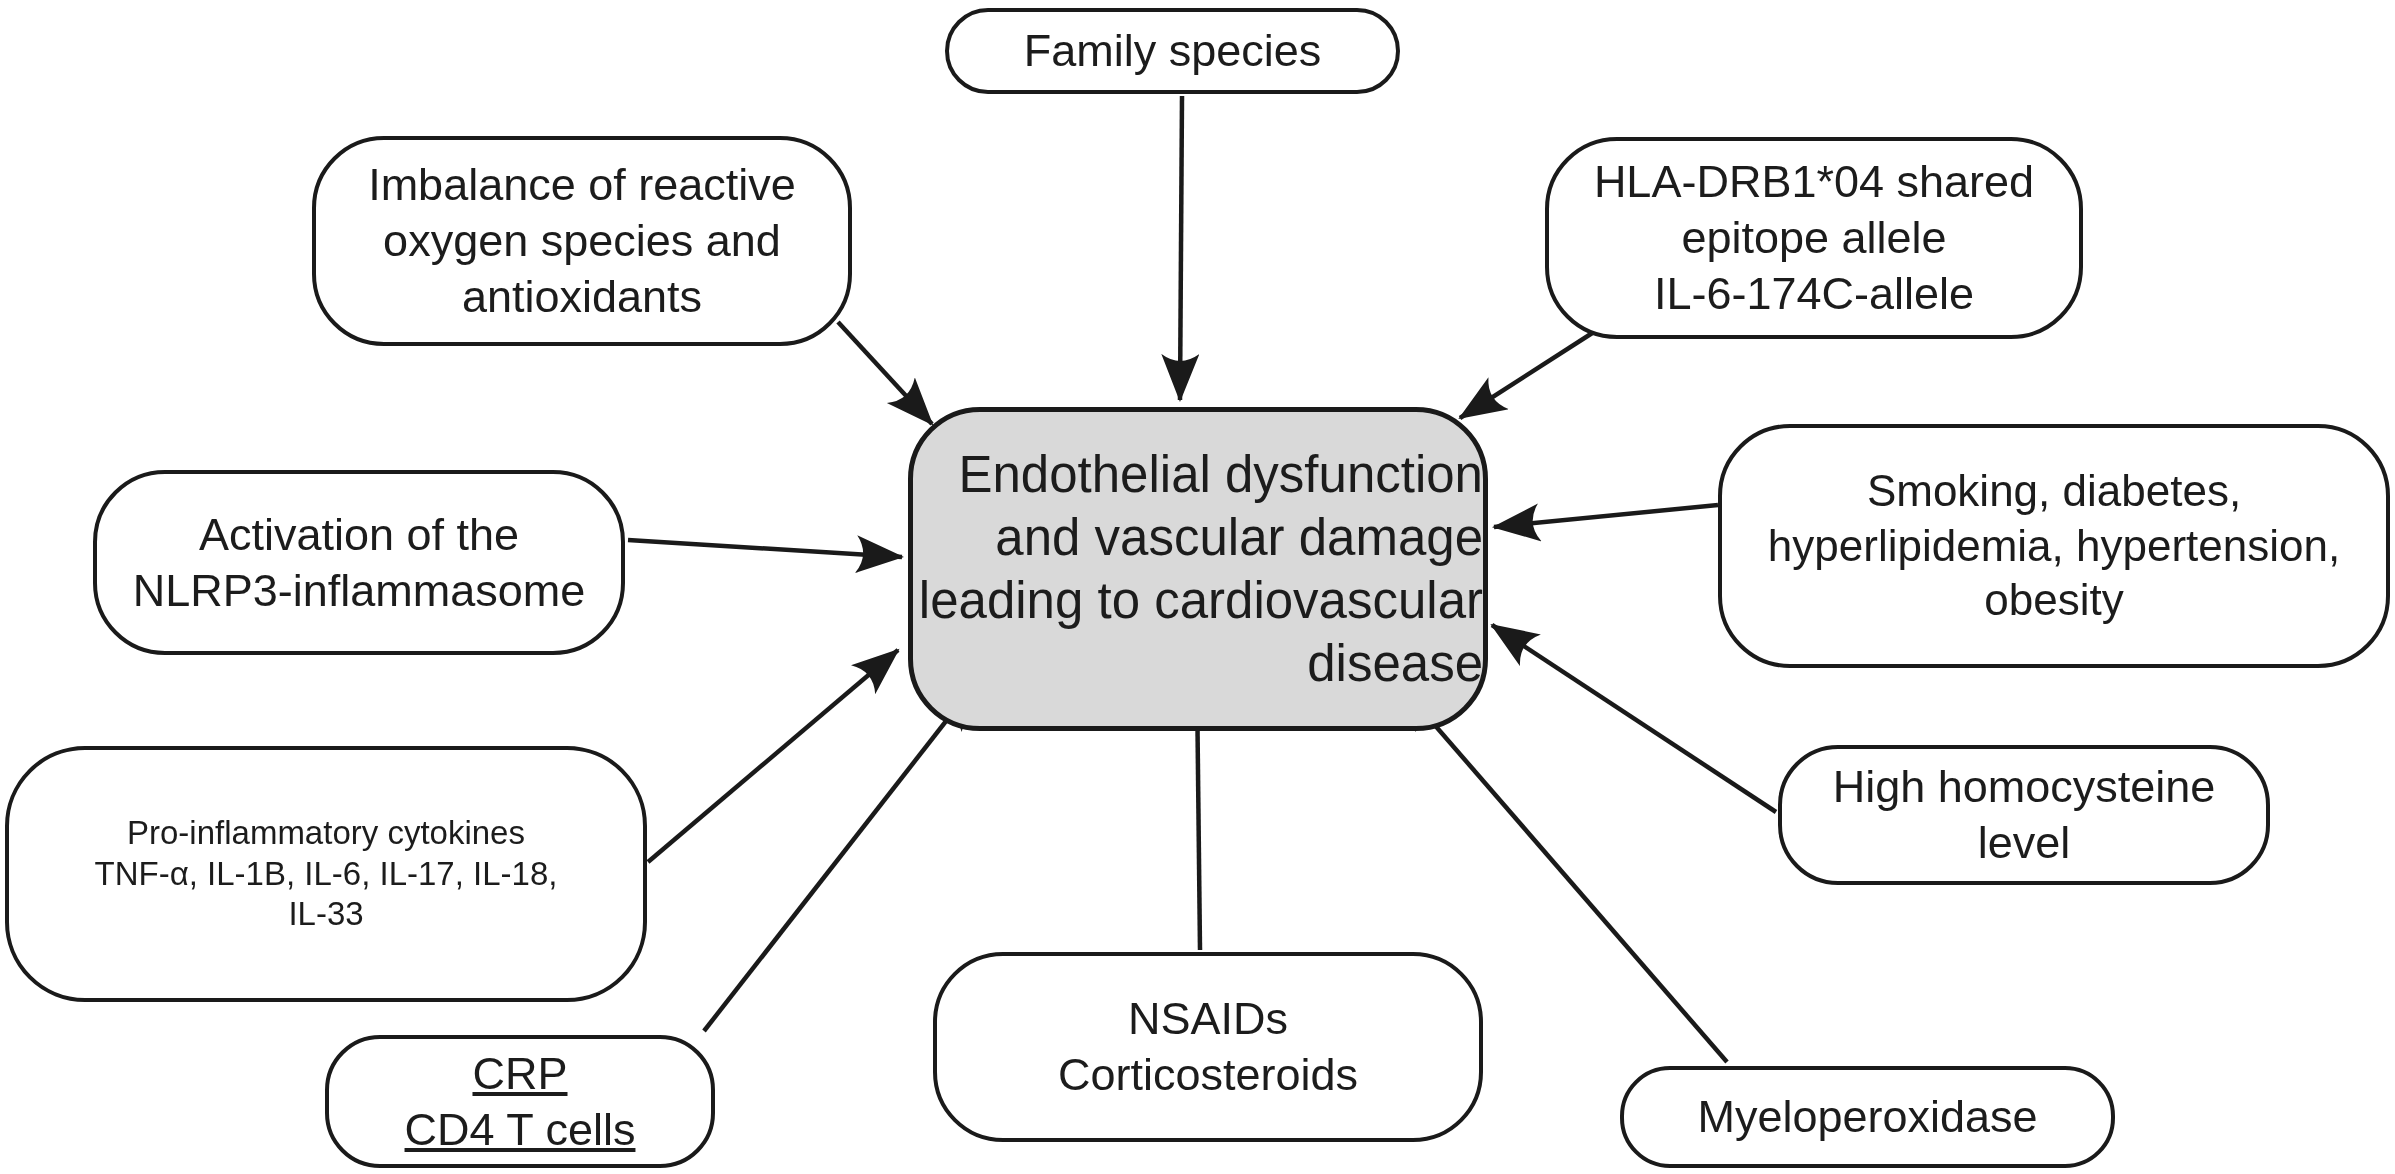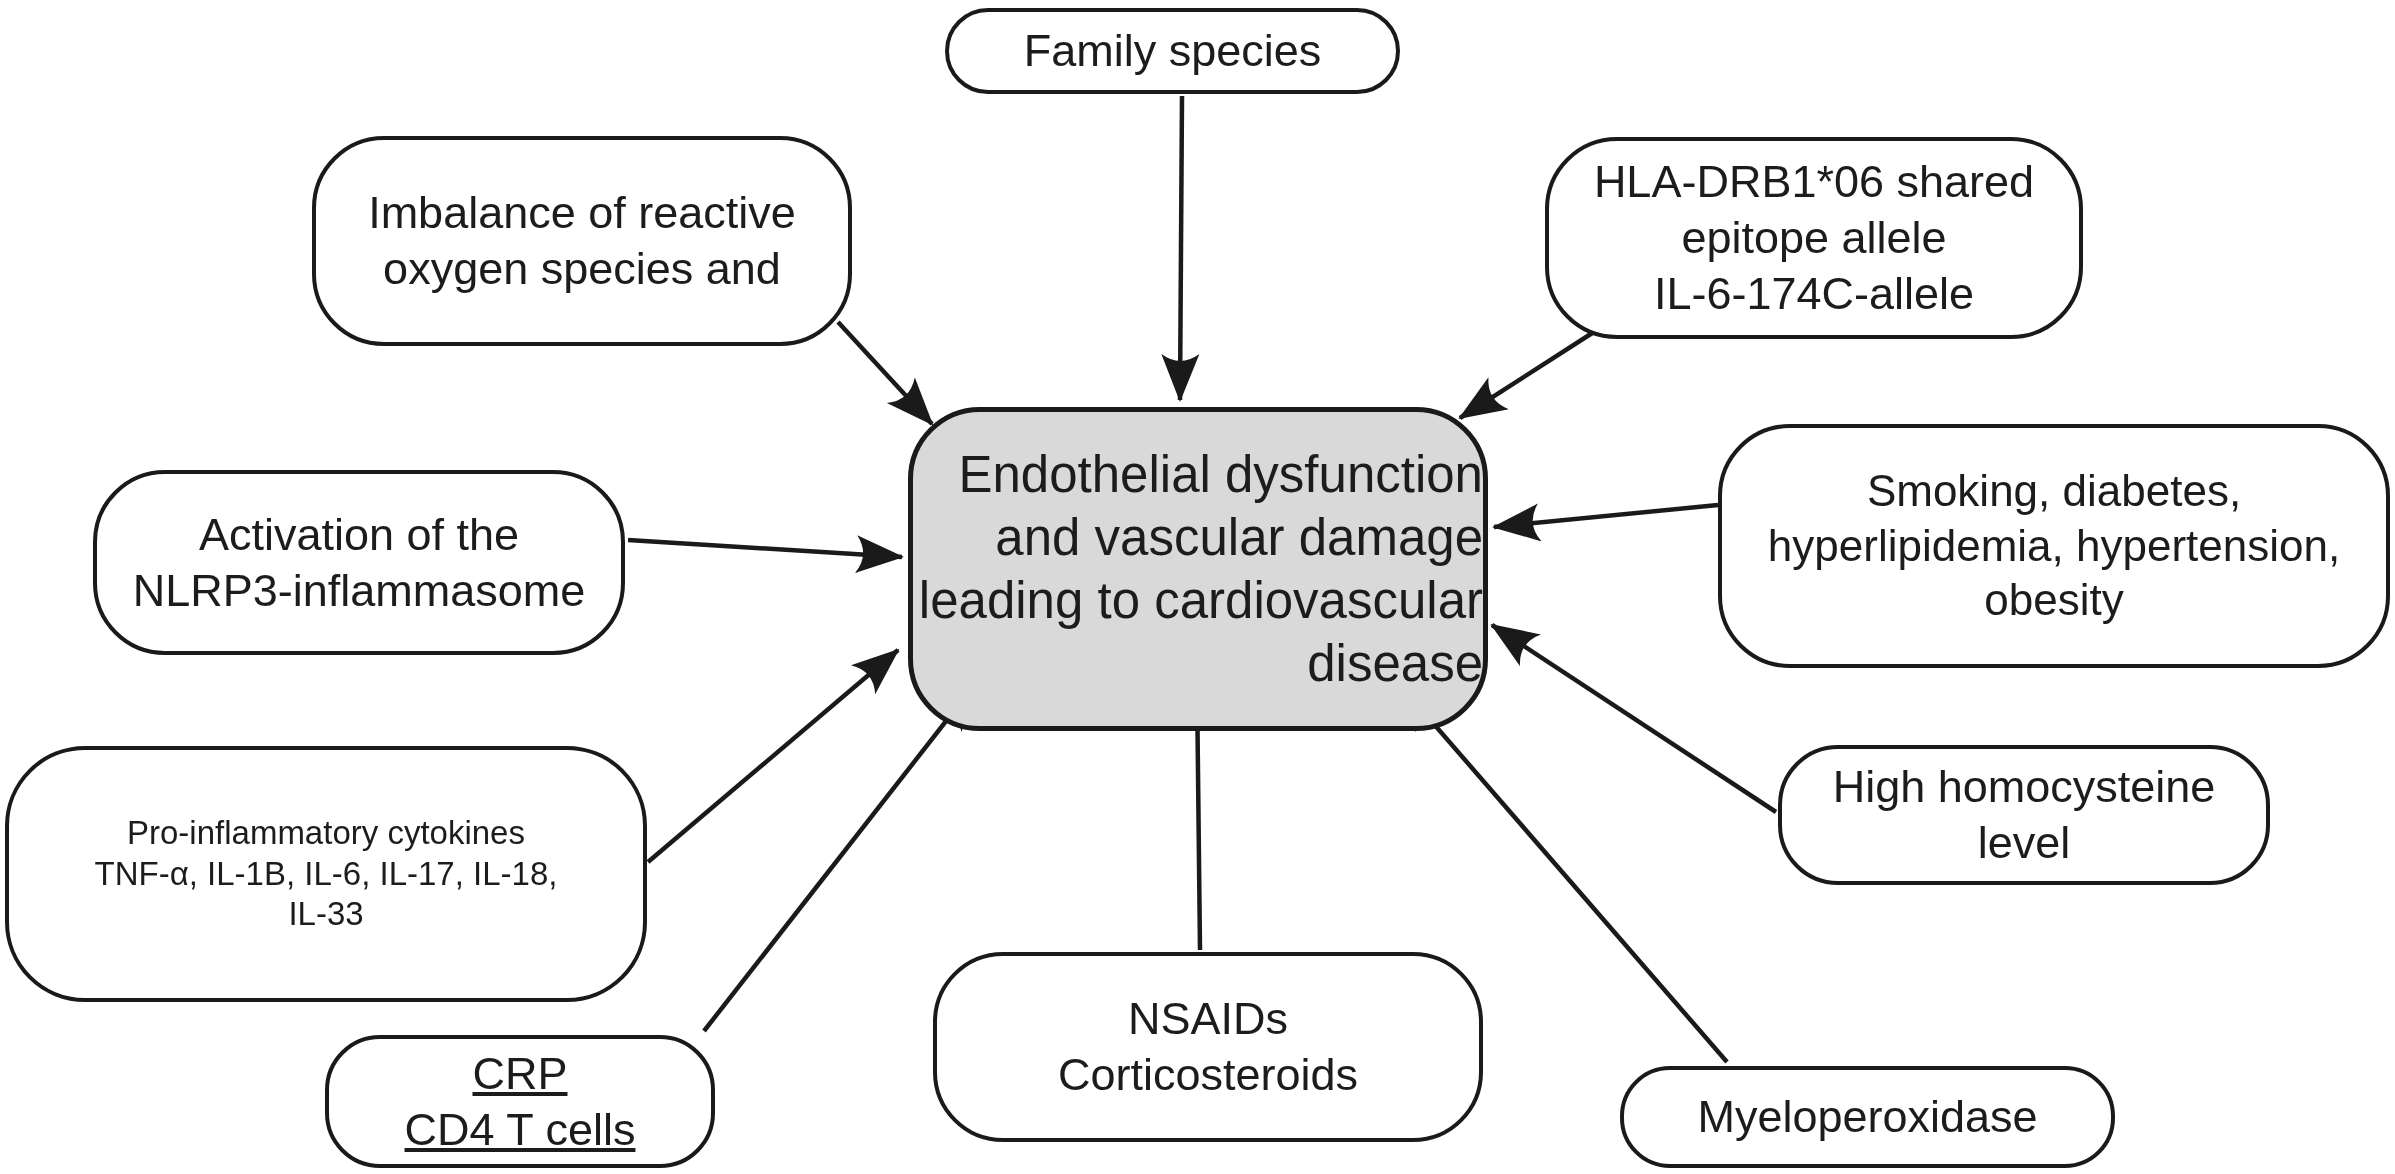--- a/index.html
+++ b/index.html
@@ -74,24 +74,25 @@
     <div class="ln">disease</div>
   </div>
 
   <div class="node n-family">
     <div class="ln">Family species</div>
   </div>
 
   <div class="node n-imbalance">
     <div class="ln">Imbalance of reactive</div>
     <div class="ln">oxygen species and</div>
+    <div class="ln">antioxidants</div>
   </div>
 
   <div class="node n-hla">
-    <div class="ln">HLA-DRB1*06 shared</div>
+    <div class="ln">HLA-DRB1*04 shared</div>
     <div class="ln">epitope allele</div>
     <div class="ln">IL-6-174C-allele</div>
   </div>
 
   <div class="node n-activation">
     <div class="ln">Activation of the</div>
     <div class="ln">NLRP3-inflammasome</div>
   </div>
 
   <div class="node n-smoking">

